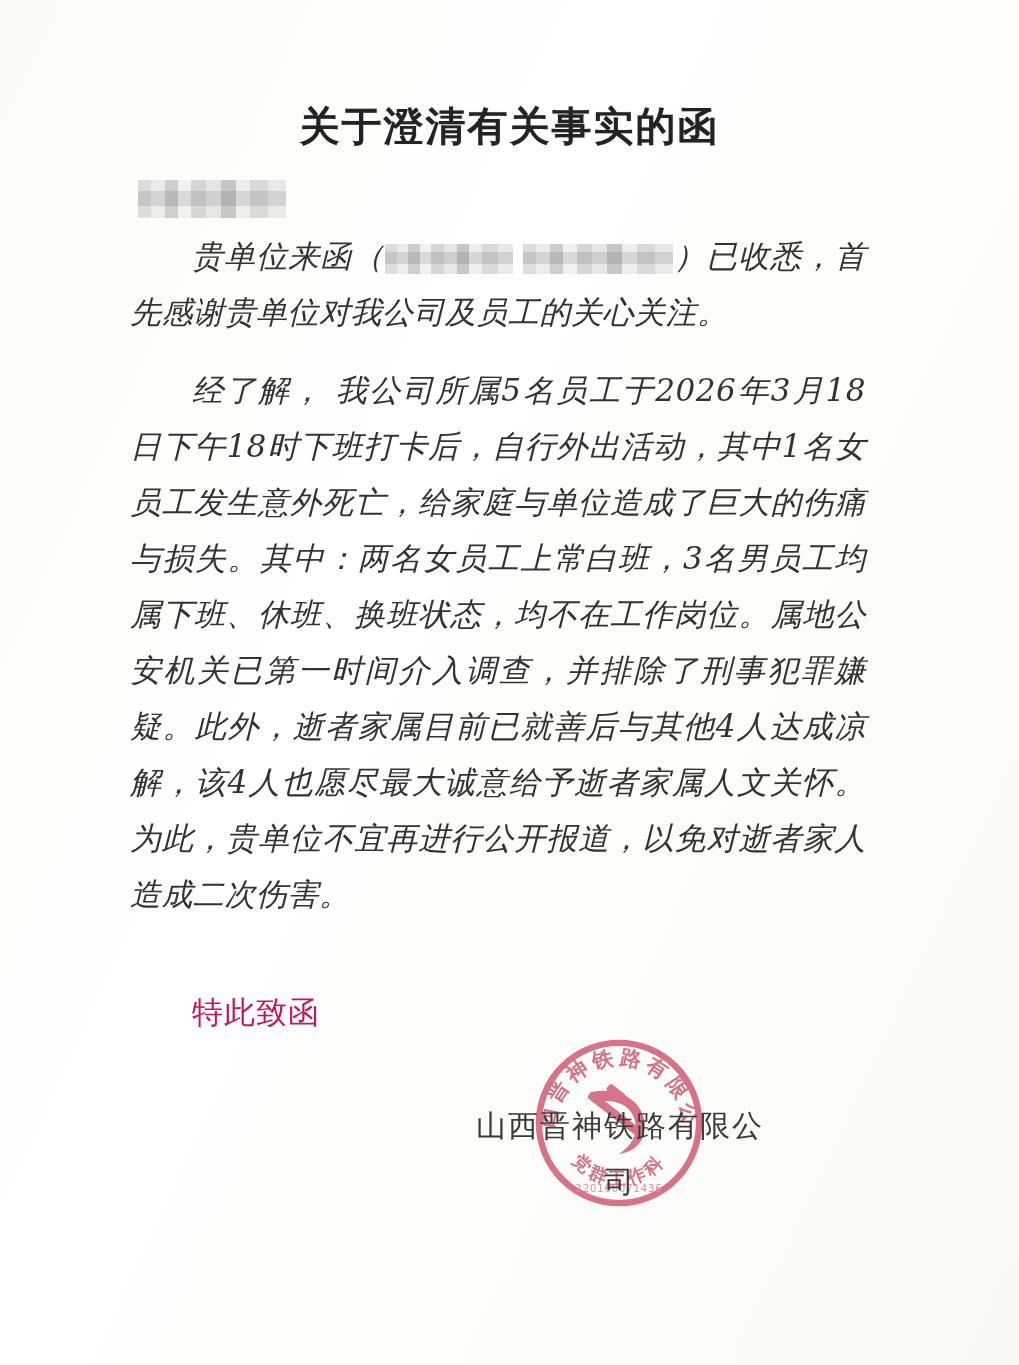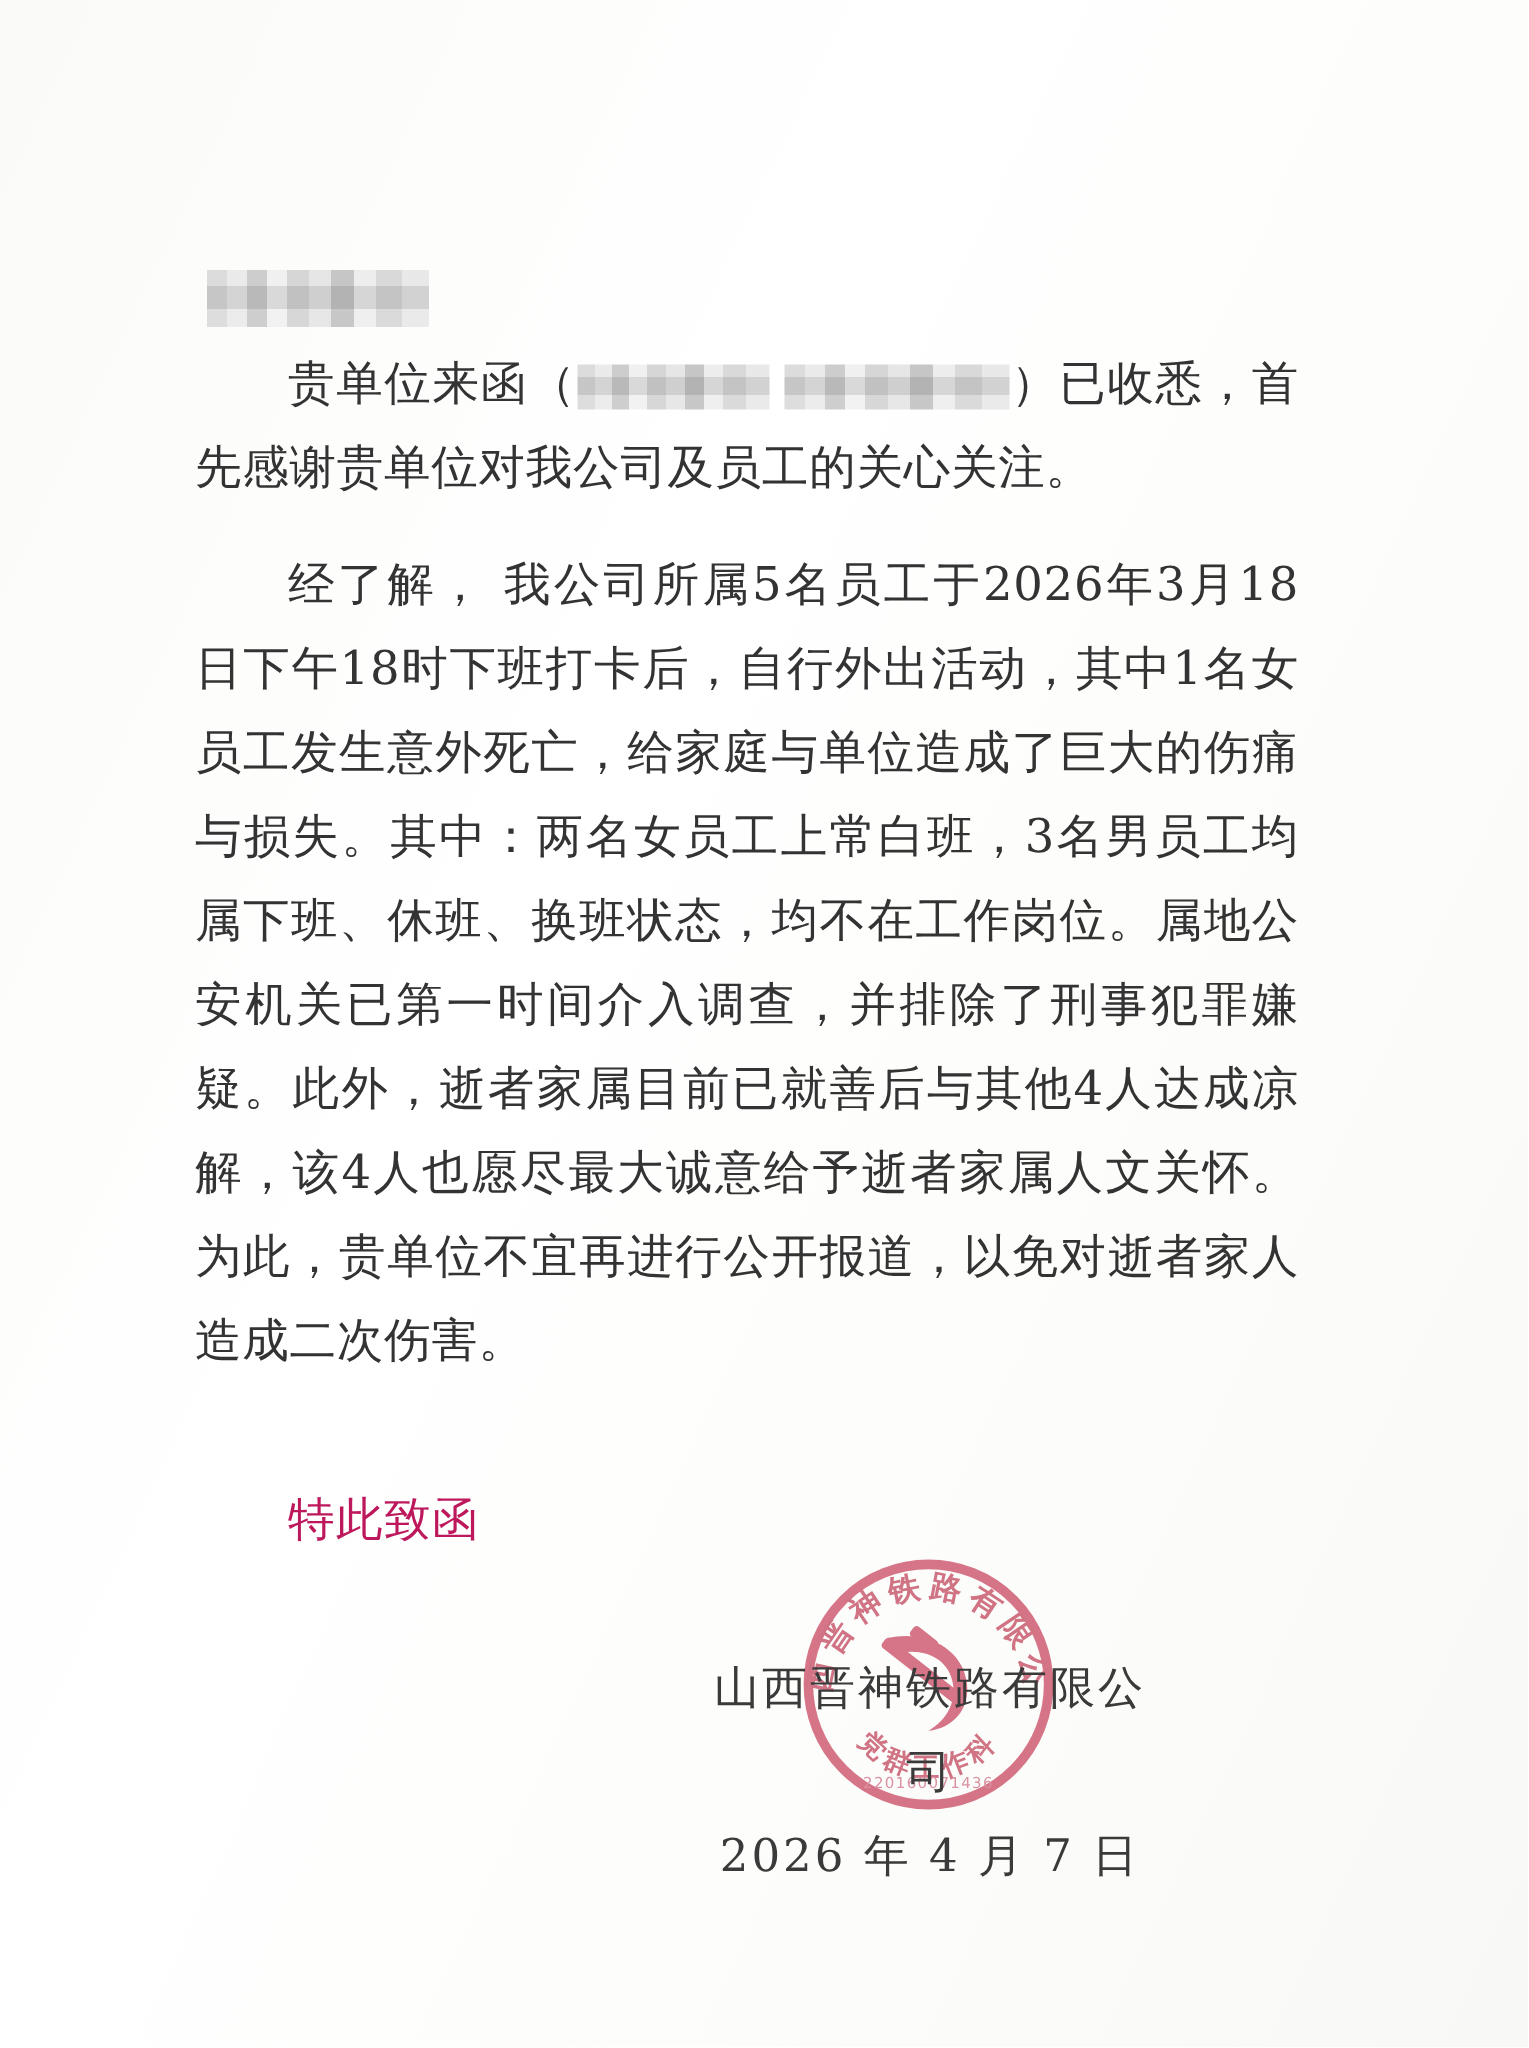--- a/index.html
+++ b/index.html
@@ -88,20 +88,21 @@
     letter-spacing: 0.5px;
     color: #333333;
     font-family: "DejaVu Serif", "Liberation Serif", serif;
   }
 
   #body-text p {
     margin: 0 0 0 0;
     text-indent: 62px;
     text-align: justify;
     text-justify: inter-character;
+    font-style: italic;
   }
 
   #body-text p.spaced {
     margin-top: 22px;
   }
 
   .inline-redaction-a { width: 128px; height: 30px; }
   .inline-redaction-b { width: 150px; height: 30px; }
 
   #closing-note {
@@ -170,20 +171,21 @@
     letter-spacing: 1px;
   }
 </style>
 </head>
 <body>
 
 <div id="page">
 
   <div id="paper-tint"></div>
 
+  <div id="doc-title">关于澄清有关事实的函</div>
 
   <div id="recipient-line">
     <span id="recipient-redaction" class="redaction" title="收件单位（已打码）"></span>
   </div>
 
   <div id="body-text">
 
     <p><span>贵单位来函（</span><span class="redaction inline-redaction-a" title="来函文号（已打码）"></span><span> </span><span class="redaction inline-redaction-b" title="来函日期（已打码）"></span><span>）已收悉，首先感谢贵单位对我公司及员工的关心关注。</span></p>
 
     <p class="spaced">经了解， 我公司所属5名员工于2026年3月18日下午18时下班打卡后，自行外出活动，其中1名女员工发生意外死亡，给家庭与单位造成了巨大的伤痛与损失。其中：两名女员工上常白班，3名男员工均属下班、休班、换班状态，均不在工作岗位。属地公安机关已第一时间介入调查，并排除了刑事犯罪嫌疑。此外，逝者家属目前已就善后与其他4人达成凉解，该4人也愿尽最大诚意给予逝者家属人文关怀。为此，贵单位不宜再进行公开报道，以免对逝者家人造成二次伤害。</p>
@@ -212,17 +214,16 @@
 
       <text font-size="20" font-weight="bold" fill="#c04058" letter-spacing="4" font-family="DejaVu Serif, Liberation Serif, serif">
         <textPath href="#sealArcBottom" startOffset="50%" text-anchor="middle">党群工作科</textPath>
       </text>
       <text x="100" y="176" font-size="11" fill="#cc6a80" text-anchor="middle" letter-spacing="1" font-family="DejaVu Sans, Liberation Sans, sans-serif">220160071436</text>
     </svg>
   </div>
 
   <div id="signature-block">
     <div>山西晋神铁路有限公司</div>
-    <div>2026 年 4 月 7 日</div>
   </div>
 
 
 </div>
 
 </body></html>

